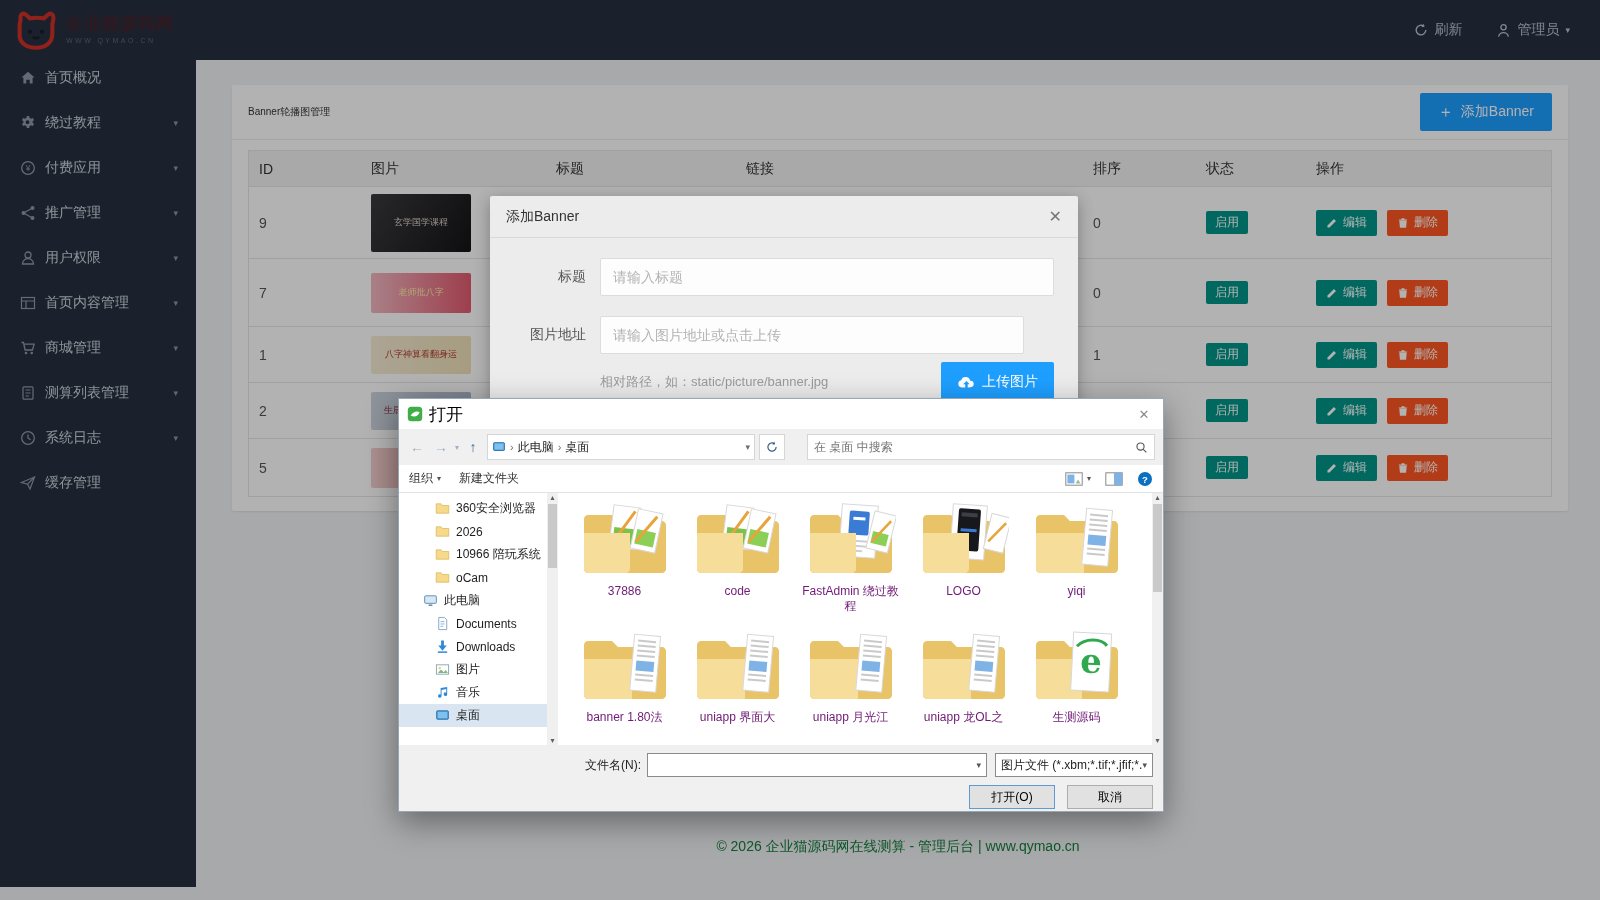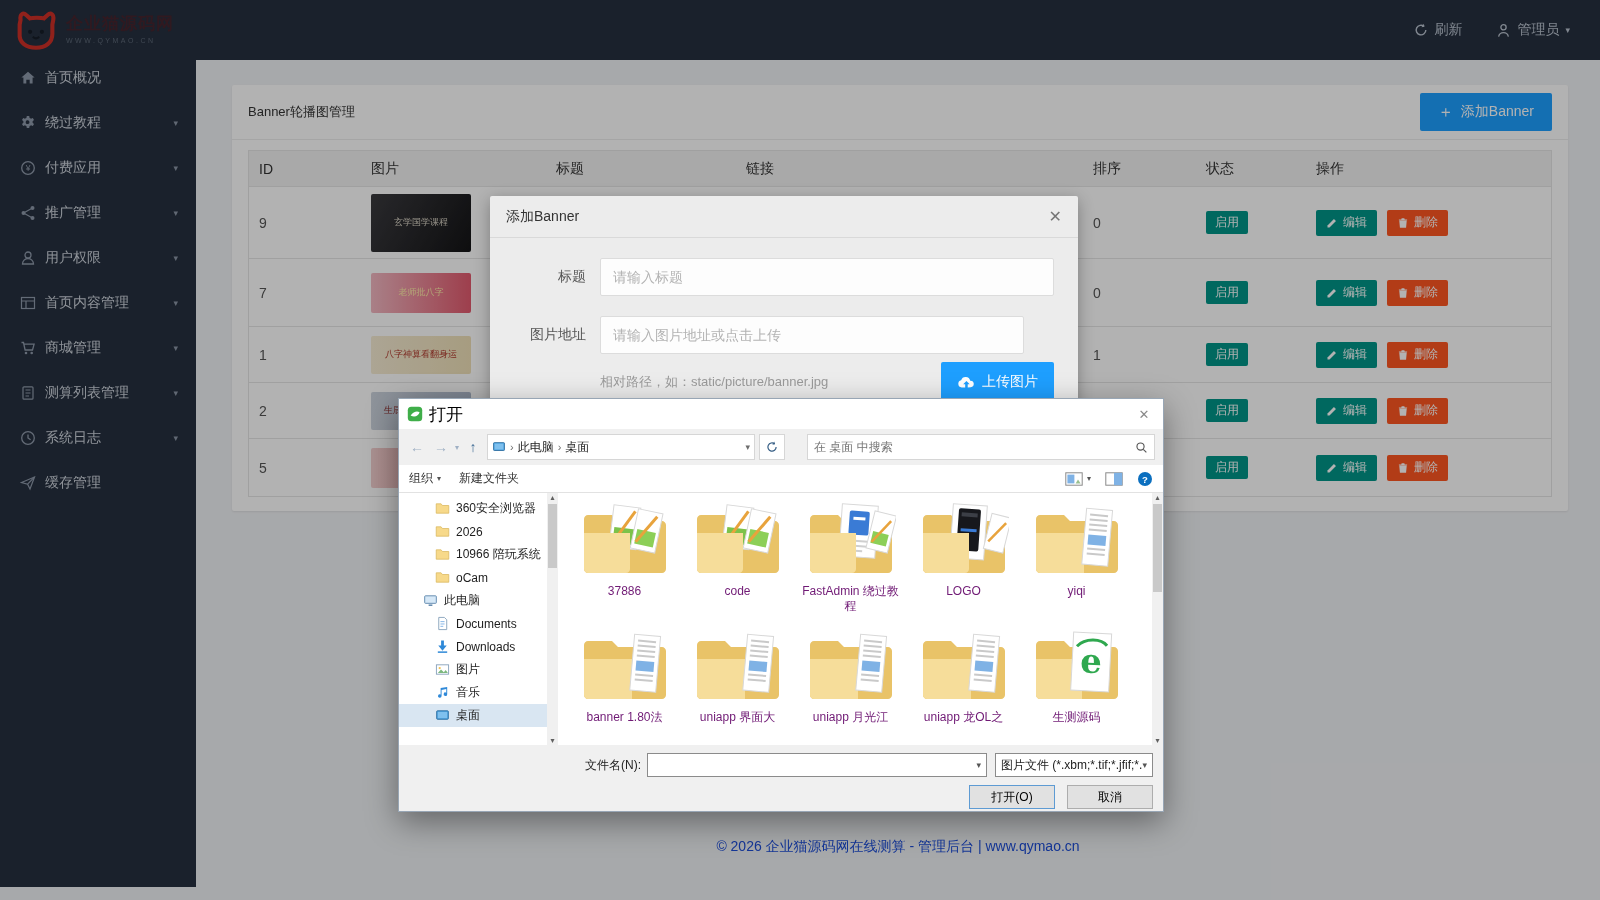--- a/index.html
+++ b/index.html
@@ -19,34 +19,34 @@
   
   .sidebar { position:absolute; left:0; top:47px; width:196px; height:840px; background:#26303f; z-index:9; padding-top:8px; }
   .side-item { height:45px; display:flex; align-items:center; padding:0 18px 0 20px; color:#cdd3dc; font-size:14px; cursor:pointer; }
   .side-item .mi { width:16px; height:16px; margin-right:9px; color:#8f9aab; flex:0 0 16px; display:inline-flex; }
   .side-item .cr { margin-left:auto; color:#8b96a6; font-size:9px; }
 
   
   .main { position:absolute; left:196px; top:60px; width:1404px; height:840px; background:#f0f2f5; }
   .card { position:absolute; left:36px; top:25px; width:1336px; background:#ffffff; border-radius:2px; box-shadow:0 1px 2px rgba(0,0,0,.08); }
   .card-hd { height:55px; border-bottom:1px solid #ececec; display:flex; align-items:center; padding:0 16px; }
-  .card-title { font-size:13px; color:#333; }
+  .card-title { font-size:10px; color:#333; }
   .btn-add { margin-left:auto; background:#1e9fff; color:#fff; font-size:14px; height:38px; padding:0 18px; border:none; border-radius:2px; display:flex; align-items:center; gap:7px; cursor:pointer; }
   .tbl { margin:10px 16px 14px 16px; border:1px solid #e6e6e6; border-bottom:none; font-size:14px; color:#555; }
   .trow { display:flex; align-items:center; border-bottom:1px solid #e6e6e6; }
   .trow.hdr { background:#f2f2f2; color:#333; height:36px; }
   .tc { padding:0 10px; }
   .c0{width:112px;} .c1{width:185px;} .c2{width:190px;} .c3{width:347px;} .c4{width:113px;} .c5{width:110px;} .c6{flex:1;}
   .thumb { border-radius:2px; display:flex; align-items:center; justify-content:center; overflow:hidden; font-size:9px; text-align:center; line-height:1.3; padding:2px; }
   .badge { display:inline-block; background:#009688; color:#fff; font-size:12px; padding:3px 9px; border-radius:2px; }
   .op-btn { display:inline-flex; align-items:center; gap:5px; color:#fff; font-size:12px; height:26px; padding:0 10px; border:none; border-radius:2px; cursor:pointer; margin-right:10px; }
   .op-edit { background:#009688; }
   .op-del { background:#ff5722; }
   .op-btn .mi{ width:12px; height:12px; display:inline-flex; }
-  .footer { position:absolute; left:0; top:778px; width:100%; text-align:center; font-size:14px; color:#1d4ed8; }
+  .footer { position:absolute; left:0; top:778px; width:100%; text-align:center; font-size:14px; color:#15803d; }
 
   
   .overlay { position:absolute; inset:0; background:rgba(0,0,0,.30); z-index:40; }
 
   
   .modal { position:absolute; left:490px; top:196px; width:588px; height:250px; background:#ececec; border-radius:2px; box-shadow:0 4px 16px rgba(0,0,0,.3); z-index:50; }
   .modal-hd { height:42px; display:flex; align-items:center; padding:0 16px; border-bottom:1px solid #d9d9d9; }
   .modal-title { font-size:14px; color:#333; }
   .modal-close { margin-left:auto; color:#757575; font-size:16px; cursor:pointer; }
   .modal-bd { padding:20px 24px 0 24px; }

